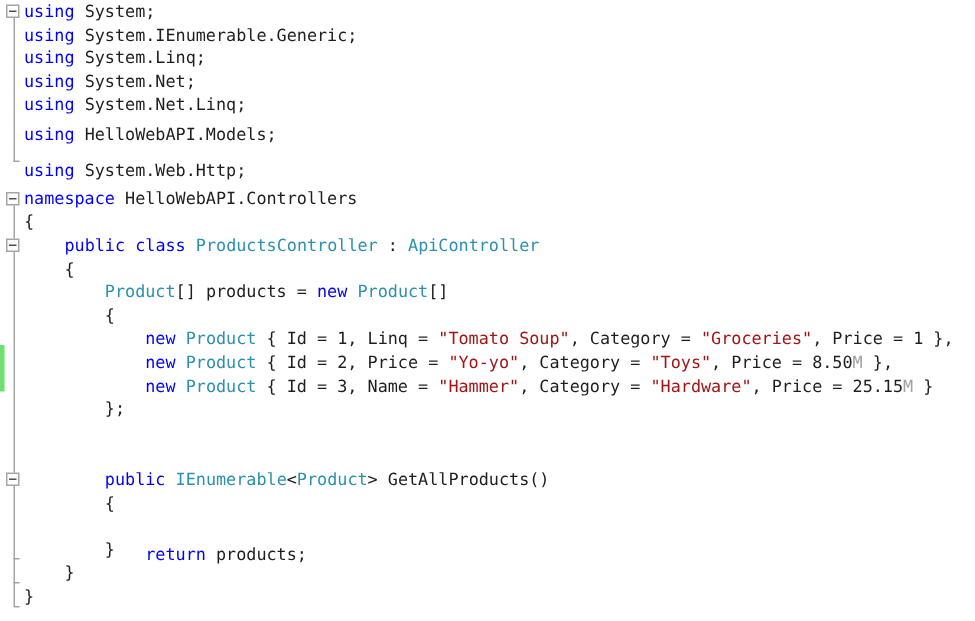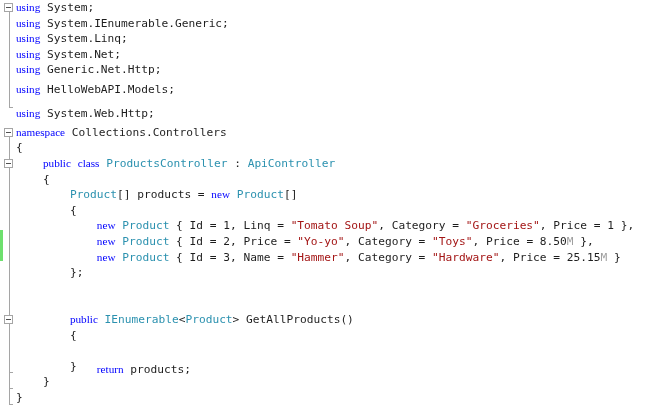--- a/index.html
+++ b/index.html
@@ -6,21 +6,21 @@
   body { width: 650px; height: 414px; overflow: hidden; position: relative; }
   .editor {
     position: absolute; left: 0; top: 0; width: 650px; height: 414px;
     font-family: "DejaVu Sans Mono", "Liberation Mono", monospace;
     font-size: 11.2px; color: #1e1e1e;
   }
   .line {
     position: absolute; left: 16px; height: 15.6px; line-height: 15.6px;
     white-space: pre;
   }
-  .kw { color: #0000ff; font-family: Liberation Serif, serif; }
+  .kw { color: #0000ff; }
   .ty { color: #2b91af; }
   .st { color: #a31515; }
   .mu { color: #a0a0a0; }
   .gutter-line {
     position: absolute; left: 9px; width: 1px; background: #a5a5a5;
   }
   .gutter-tick {
     position: absolute; left: 9px; width: 4px; height: 1px; background: #a5a5a5;
   }
   .fold {
@@ -42,25 +42,25 @@
   <div class="gutter-tick" style="top:107px;"></div>
   <div class="gutter-line" style="top:133px;height:271px;"></div>
   <div class="gutter-tick" style="top:404px;"></div>
   <div class="gutter-tick" style="top:372px;"></div>
   <div class="gutter-tick" style="top:388px;"></div>
   <div id="lines">
       <div class="line" style="top: 0px;"><span class="kw">using</span><span> System;</span></div>
       <div class="line" style="top: 15.6px;"><span class="kw">using</span><span> System.IEnumerable.Generic;</span></div>
       <div class="line" style="top: 31.2px;"><span class="kw">using</span><span> System.Linq;</span></div>
       <div class="line" style="top: 46.8px;"><span class="kw">using</span><span> System.Net;</span></div>
-      <div class="line" style="top: 62.4px;"><span class="kw">using</span><span> Generic.Net.Http;</span></div>
+      <div class="line" style="top: 62.4px;"><span class="kw">using</span><span> System.Net.Linq;</span></div>
       <div class="line" style="top: 78px; margin-top: 28px;"><span class="kw">using</span><span> System.Web.Http;</span></div>
       <div class="line" style="top: 82px;"><span class="kw">using</span><span> HelloWebAPI.Models;</span></div>
       <div class="line" style="top: 109.2px;"></div>
-      <div class="line" style="top: 124.8px;"><span class="kw">namespace</span><span> Collections.Controllers</span></div>
+      <div class="line" style="top: 124.8px;"><span class="kw">namespace</span><span> HelloWebAPI.Controllers</span></div>
       <div class="line" style="top: 140.4px;"><span>{</span></div>
       <div class="line" style="top: 156px;"><span>    </span><span class="kw">public</span><span> </span><span class="kw">class</span><span> </span><span class="ty">ProductsController</span><span> : </span><span class="ty">ApiController</span></div>
       <div class="line" style="top: 171.6px;"><span>    </span><span>{</span></div>
       <div class="line" style="top: 187.2px;"><span>        </span><span class="ty">Product</span><span>[] products = </span><span class="kw">new</span><span> </span><span class="ty">Product</span><span>[]</span></div>
       <div class="line" style="top: 202.8px;"><span>        </span><span>{</span></div>
       <div class="line" style="top: 218.4px;"><span>            </span><span class="kw">new</span><span> </span><span class="ty">Product</span><span> { Id = 1, Linq = </span><span class="st">"Tomato Soup"</span><span>, Category = </span><span class="st">"Groceries"</span><span>, Price = 1 },</span></div>
       <div class="line" style="top: 234px;"><span>            </span><span class="kw">new</span><span> </span><span class="ty">Product</span><span> { Id = 2, Price = </span><span class="st">"Yo-yo"</span><span>, Category = </span><span class="st">"Toys"</span><span>, Price = 8.50</span><span class="mu">M</span><span> },</span></div>
       <div class="line" style="top: 249.6px;"><span>            </span><span class="kw">new</span><span> </span><span class="ty">Product</span><span> { Id = 3, Name = </span><span class="st">"Hammer"</span><span>, Category = </span><span class="st">"Hardware"</span><span>, Price = 25.15</span><span class="mu">M</span><span> }</span></div>
       <div class="line" style="top: 265.2px;"><span>        </span><span>};</span></div>
       <div class="line" style="top: 280.8px;"></div>

